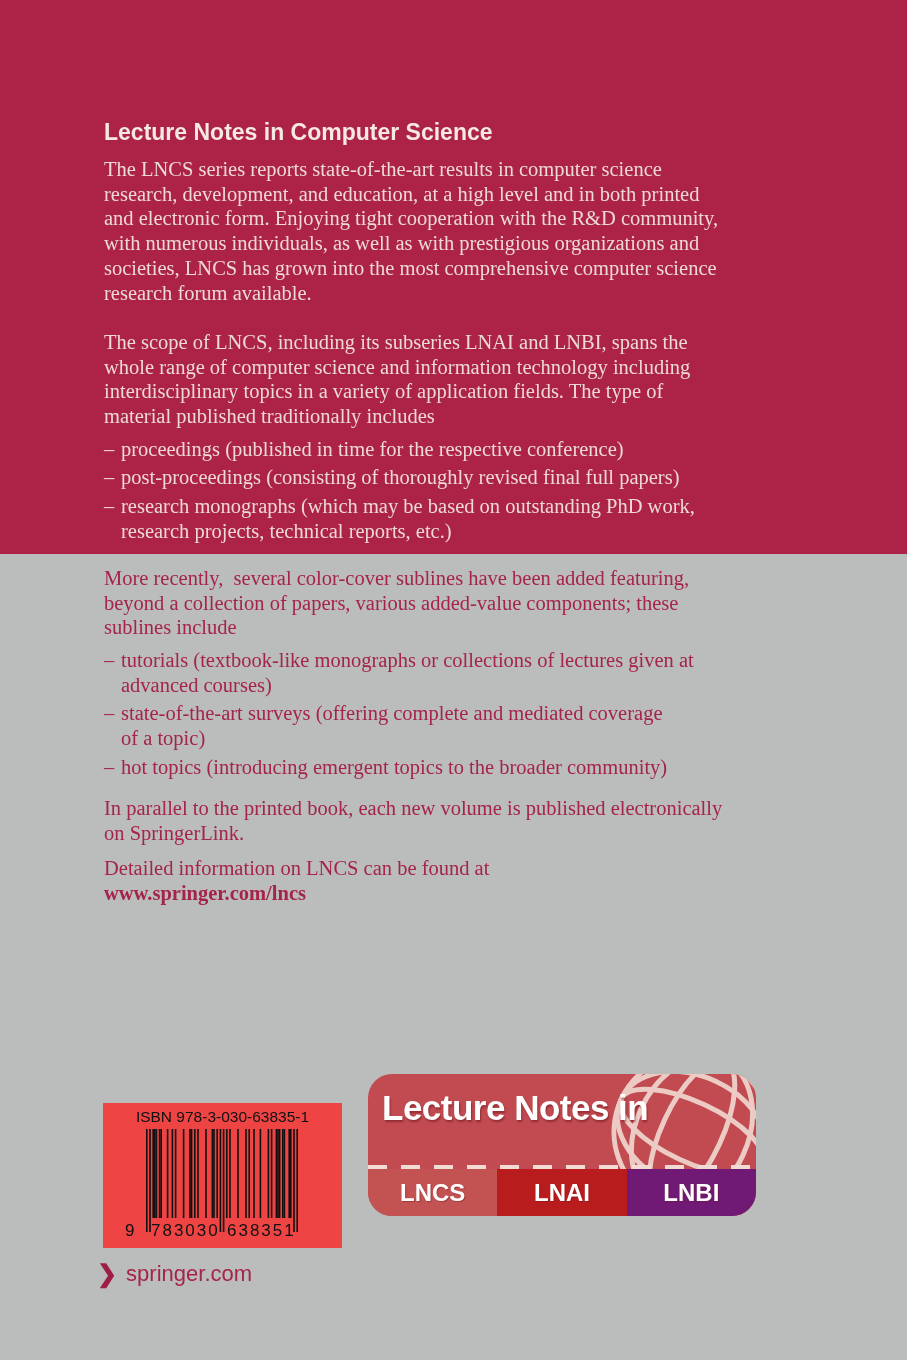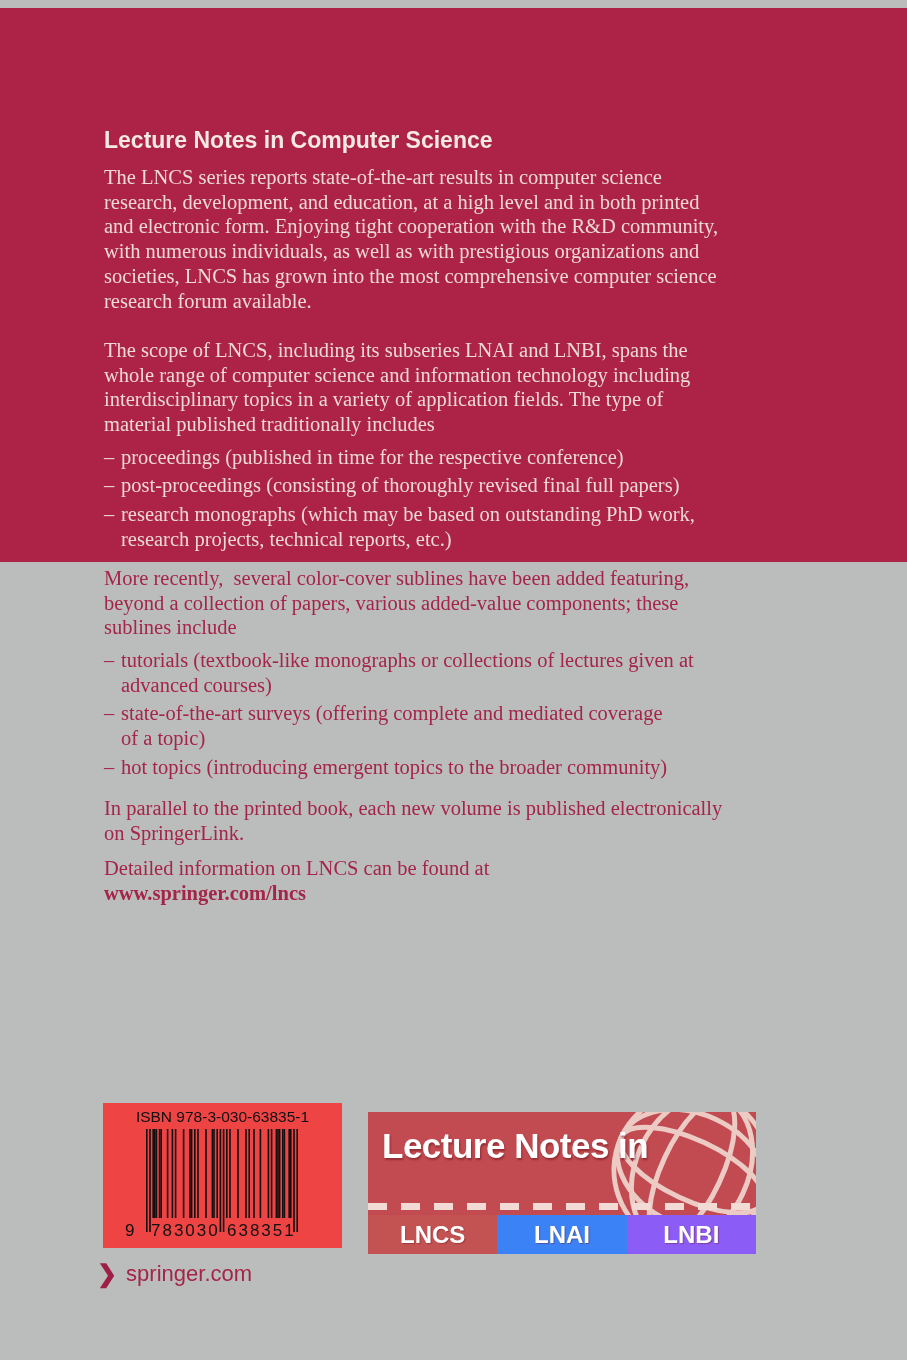--- a/index.html
+++ b/index.html
@@ -1,20 +1,20 @@
 <!DOCTYPE html>
 <html><head>
 <meta charset="utf-8">
 <style>
   html,body{margin:0;padding:0;}
   body{width:907px;height:1360px;background:#BBBDBC;font-family:"Liberation Serif",serif;}
   .page{position:relative;width:907px;height:1360px;overflow:hidden;background:#BBBDBC;}
 
   
-  .band-red{position:absolute;left:0;top:0;width:907px;height:554px;background:#AC2347;margin-top:8px;}
+  .band-red{position:absolute;left:0;top:0;width:907px;height:554px;background:#AC2347;}
   .series-title{position:absolute;left:104px;top:119px;margin:0;
     font-family:"Liberation Sans",sans-serif;font-weight:bold;font-size:23px;color:#F5E9E2;}
   .para{position:absolute;left:104px;width:760px;margin:0;white-space:pre-wrap;
     font-size:20.5px;line-height:24.7px;color:#EDD9D5;}
   .p1{top:157px;}
   .p2{top:330px;}
   .bullets{position:absolute;left:104px;width:760px;}
   .bullets-red{top:437px;}
   .bullet{display:flex;margin-bottom:3px;color:#EDD9D5;font-size:20.5px;line-height:25.3px;}
   .bullet .dash{width:17px;flex:0 0 17px;}
@@ -39,35 +39,35 @@
   .barcode-box{position:absolute;left:103px;top:1103px;width:239px;height:145px;background:#ef4444;}
   .isbn-label{position:absolute;left:0;top:5px;width:100%;text-align:center;
     font-family:"Liberation Sans",sans-serif;font-size:15.5px;color:#111;}
   .bars-wrap{position:absolute;left:43px;top:26px;width:152px;height:103px;}
   .bc-digit{position:absolute;font-family:"Liberation Sans",sans-serif;font-size:17px;color:#111;letter-spacing:2px;}
   .bc-lead{left:22px;top:118px;letter-spacing:0;}
   .bc-g1{left:48px;top:118px;}
   .bc-g2{left:124px;top:118px;}
 
   
-  .logo{position:absolute;left:368px;top:1112px;width:388px;height:142px;background:#C14B50;overflow:hidden;}
+  .logo{position:absolute;left:368px;top:1074px;width:388px;height:142px;background:#C14B50;overflow:hidden;border-radius:24px;}
   .globe{position:absolute;right:-36px;top:-42px;width:200px;height:200px;}
   .logo-t1,.logo-t2{position:absolute;margin:0;font-family:"Liberation Sans",sans-serif;font-weight:bold;
     color:#FFFFFF;font-size:35px;letter-spacing:-0.5px;text-shadow:1px 2px 2px rgba(110,20,28,0.55);white-space:nowrap;}
   .logo-t1{left:14px;top:14px;}
   .logo-t2{left:27px;top:52px;}
   .dashed{position:absolute;left:0;top:91px;width:100%;height:7px;
     background:repeating-linear-gradient(90deg,#F2DAD5 0px,#F2DAD5 19px,rgba(0,0,0,0) 19px,rgba(0,0,0,0) 33px);}
-  .tabs{position:absolute;left:0;bottom:0;width:100%;height:39px;display:flex;}
+  .tabs{position:absolute;left:0;bottom:0;width:100%;height:47px;display:flex;}
   .tab{flex:1;display:flex;align-items:center;justify-content:center;
     font-family:"Liberation Sans",sans-serif;font-weight:bold;font-size:24px;color:#FFFFFF;
     text-shadow:1px 1px 1px rgba(110,20,28,0.4);}
   .tab-1{background:#C25352;}
-  .tab-2{background:#3b82f6;}
-  .tab-3{background:#8b5cf6;}
+  .tab-2{background:#b91c1c;}
+  .tab-3{background:#701a75;}
 
   
   .footer{position:absolute;left:97px;top:1261px;display:flex;align-items:center;}
   .chev{font-family:"Liberation Sans",sans-serif;font-weight:bold;font-size:24px;color:#9D1F45;line-height:1;}
   .site{font-family:"Liberation Sans",sans-serif;font-size:22px;color:#A52449;margin-left:9px;}
 </style>
 </head>
 <body>
 
 <div class="page">

